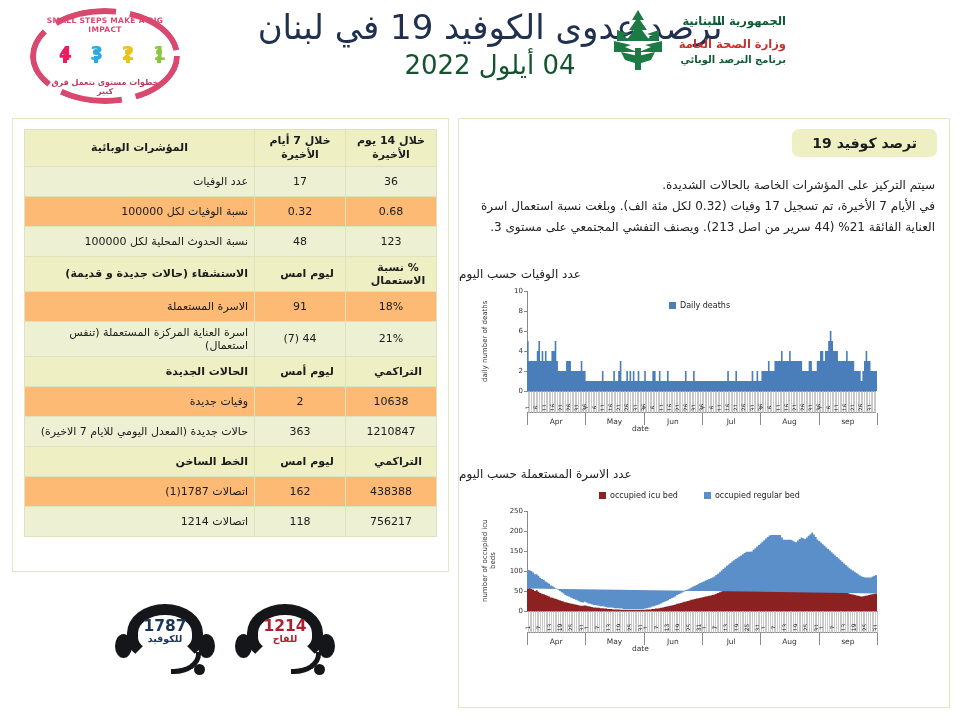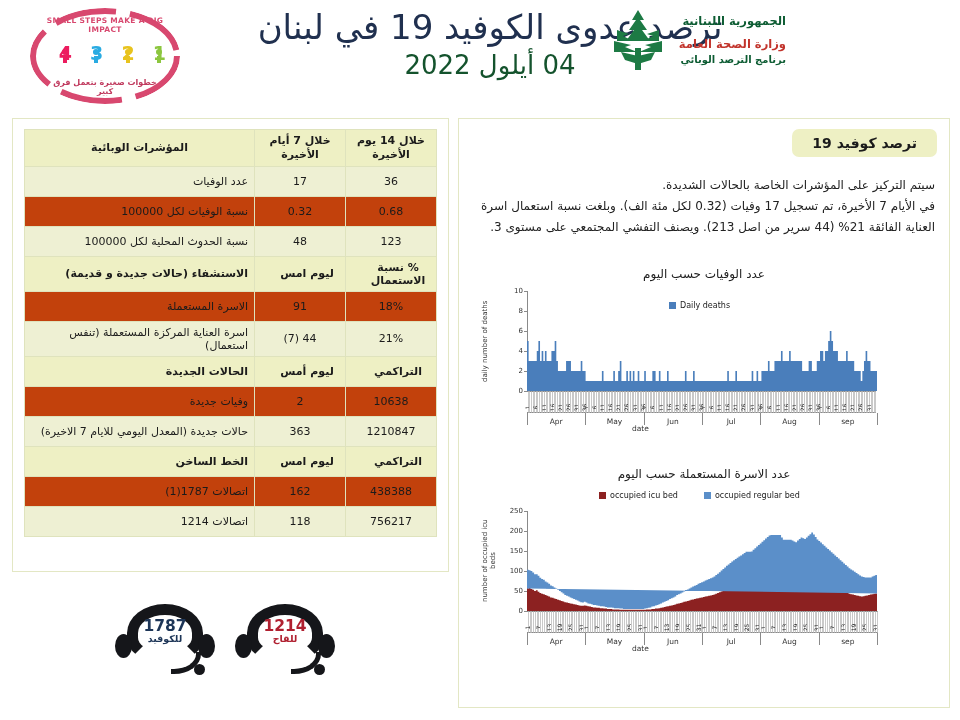--- a/index.html
+++ b/index.html
@@ -38,21 +38,21 @@
   table.ind td{
     border:1px solid #dfe3bd;
     font-size:11px;color:#1b1b1b;
     padding:4px 6px;height:21px;vertical-align:middle;
   }
   td.c-num{width:78px;text-align:center;}
   td.c-lbl{text-align:right;padding-right:9px;}
   tr.hdr td{background:#eef0c4;font-weight:bold;font-size:11px;text-align:center;color:#1b1b1b;line-height:1.25;}
   tr.hdr td.c-lbl{text-align:center;}
   tr.sub td{background:#eef0c4;font-weight:bold;padding-left:20px;}
-  tr.r-a td{background:#c2410c;}
+  tr.r-a td{background:#fdba74;}
   tr.r-b td{background:#eef0d3;}
 
   
   .hotlines{position:absolute;left:110px;top:600px;width:230px;height:80px;display:flex;flex-direction:row;gap:16px;justify-content:center;}
   .headset{position:relative;width:104px;height:78px;}
   .hs-band{position:absolute;left:14px;top:4px;width:76px;height:58px;border:11px solid #15161a;border-radius:50% 50% 42% 42%;border-bottom-color:transparent;box-sizing:border-box;}
   .hs-ear-l{position:absolute;left:2px;top:34px;width:17px;height:24px;background:#15161a;border-radius:50%;}
   .hs-ear-r{position:absolute;right:2px;top:34px;width:17px;height:24px;background:#15161a;border-radius:50%;}
   .hs-boom{position:absolute;right:16px;top:52px;width:30px;height:22px;border:5px solid #15161a;border-top:none;border-left:none;border-radius:0 0 90% 0;box-sizing:border-box;}
   .hs-tip{position:absolute;right:12px;bottom:3px;width:11px;height:11px;background:#15161a;border-radius:50%;}
@@ -62,21 +62,21 @@
 
   
   .badge{position:absolute;right:12px;top:10px;background:#eef0c4;border-radius:7px;
          padding:6px 20px;font-size:14px;font-weight:bold;color:#1b1b1b;}
   .summary{position:absolute;right:14px;top:56px;width:454px;text-align:justify;
            direction:rtl;font-size:12px;line-height:1.75;color:#222;}
 
   .chart-block{position:absolute;left:0;width:490px;}
   #chart1-block{top:148px;height:180px;}
   #chart2-block{top:348px;height:230px;}
-  .chart-title{text-align:center;font-size:12px;color:#222;margin-bottom:2px;}
+  .chart-title{text-align:left;font-size:12px;color:#222;margin-bottom:2px;}
 
   .plot-wrap{position:relative;margin:0 auto;}
   .ylab{position:absolute;writing-mode:vertical-rl;transform:rotate(180deg);
         font-size:7px;color:#333;direction:ltr;}
   .ytick{position:absolute;font-size:7px;color:#333;text-align:right;direction:ltr;}
   .axisline{position:absolute;background:#8a8a8a;}
   .xband{position:absolute;display:flex;direction:ltr;}
   .xcell{flex:1 0 auto;border-right:1px solid #c9c9c9;border-top:1px solid #8a8a8a;
          border-bottom:1px solid #8a8a8a;position:relative;box-sizing:border-box;}
   .xtk{position:absolute;bottom:1px;left:50%;transform:translateX(-50%) rotate(-90deg);
@@ -122,21 +122,21 @@
           </svg>
       </div>
       <div class="camp-ic">
         <span class="camp-num" style="color:#ec1c5f">4</span>
         <svg width="14" height="16" viewBox="0 0 14 16" style="position:absolute;right:0;top:4px">
             <circle cx="7" cy="4" r="3" fill="#ec1c5f"></circle>
             <rect x="5" y="8" width="4" height="7" fill="#ec1c5f"></rect>
           </svg>
       </div>
     </div>
-    <div class="camp-bot">خطوات صغيرة بتعمل فرق كبير</div>
+    <div class="camp-bot">خطوات مستوى بتعمل فرق كبير</div>
   </div>
 
   <div class="main-title">
     <div class="t1">ترصد عدوى الكوفيد 19 في لبنان</div>
     <div class="t2">04 أيلول 2022</div>
   </div>
 
   <div class="moph-logo">
     <div class="moph-lines">
       <div class="moph-l1">الجمهورية اللبنانية</div>

